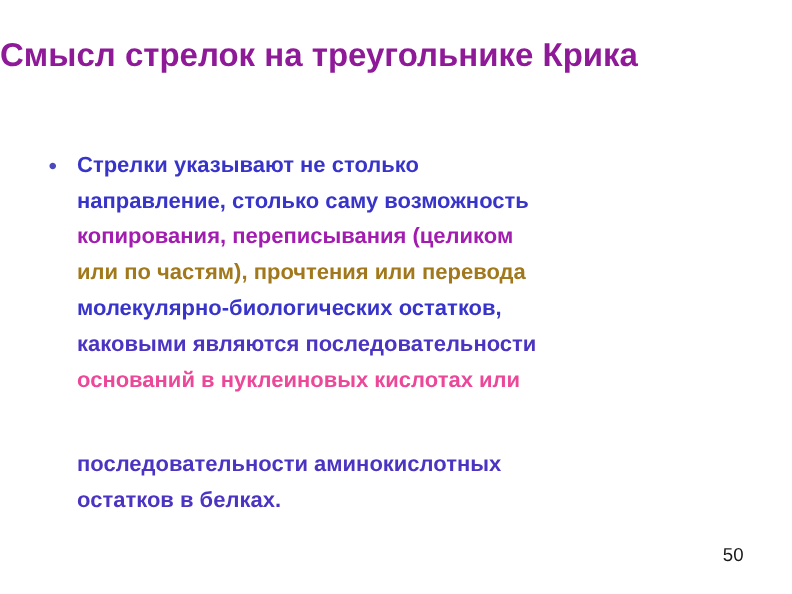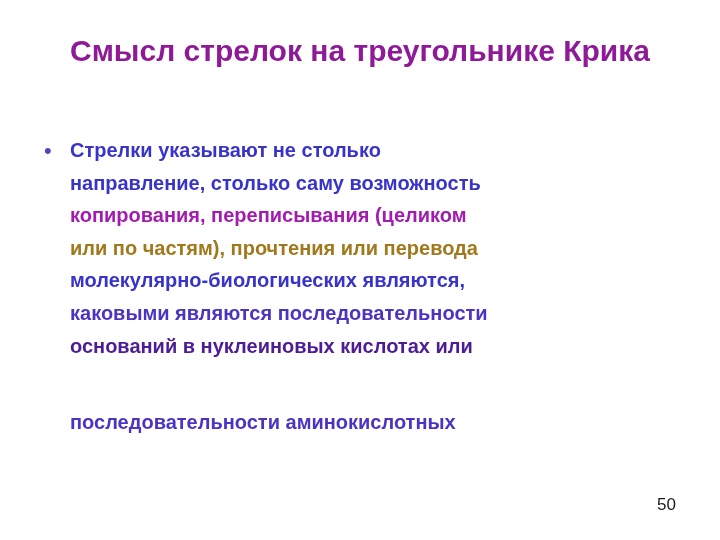--- a/index.html
+++ b/index.html
@@ -14,21 +14,21 @@
     background: #ffffff;
     overflow: hidden;
     font-family: "Liberation Sans", "DejaVu Sans", sans-serif;
   }
   .slide-title {
     position: absolute;
     left: 0;
     right: 0;
     top: 34px;
     margin: 0;
-    text-align: center;
+    text-align: left;
     font-size: 30px;
     font-weight: bold;
     letter-spacing: 0px;
   }
   .bullet-item {
     position: absolute;
     left: 42px;
     top: 134px;
     width: 640px;
     display: flex;
@@ -66,22 +66,23 @@
 
   <h1 class="slide-title" style="color: rgb(142, 26, 152);">Смысл стрелок на треугольнике Крика</h1>
 
   <div class="bullet-item">
     <span class="bullet-marker" style="color: rgb(75, 73, 189);">•</span>
     <div class="bullet-text" id="bullet-text">
         <div class="bullet-line" style="color: rgb(56, 52, 202);">Стрелки указывают не столько</div>
         <div class="bullet-line" style="color: rgb(56, 52, 202);">направление, столько саму возможность</div>
         <div class="bullet-line" style="color: #a21caf;">копирования, переписывания (целиком</div>
         <div class="bullet-line" style="color: rgb(161, 120, 27);">или по частям), прочтения или перевода</div>
-        <div class="bullet-line" style="color: rgb(56, 52, 202);">молекулярно-биологических являются,</div>
+        <div class="bullet-line" style="color: rgb(56, 52, 202);">молекулярно-биологических остатков,</div>
         <div class="bullet-line" style="color: rgb(76, 52, 194);">каковыми являются последовательности</div>
-        <div class="bullet-line" style="color: #4c1d95;">оснований в нуклеиновых кислотах или</div>
+        <div class="bullet-line" style="color: #ec4899;">оснований в нуклеиновых кислотах или</div>
         <div class="bullet-line" style="color: rgb(76, 52, 194); margin-top: 44px;">последовательности аминокислотных</div>
+        <div class="bullet-line" style="color: rgb(76, 52, 194);">остатков в белках.</div>
       </div>
   </div>
 
   <div class="page-number" style="color: rgb(26, 26, 26); margin-left: 34px;">50</div>
 
 </div>
 
 </body></html>

